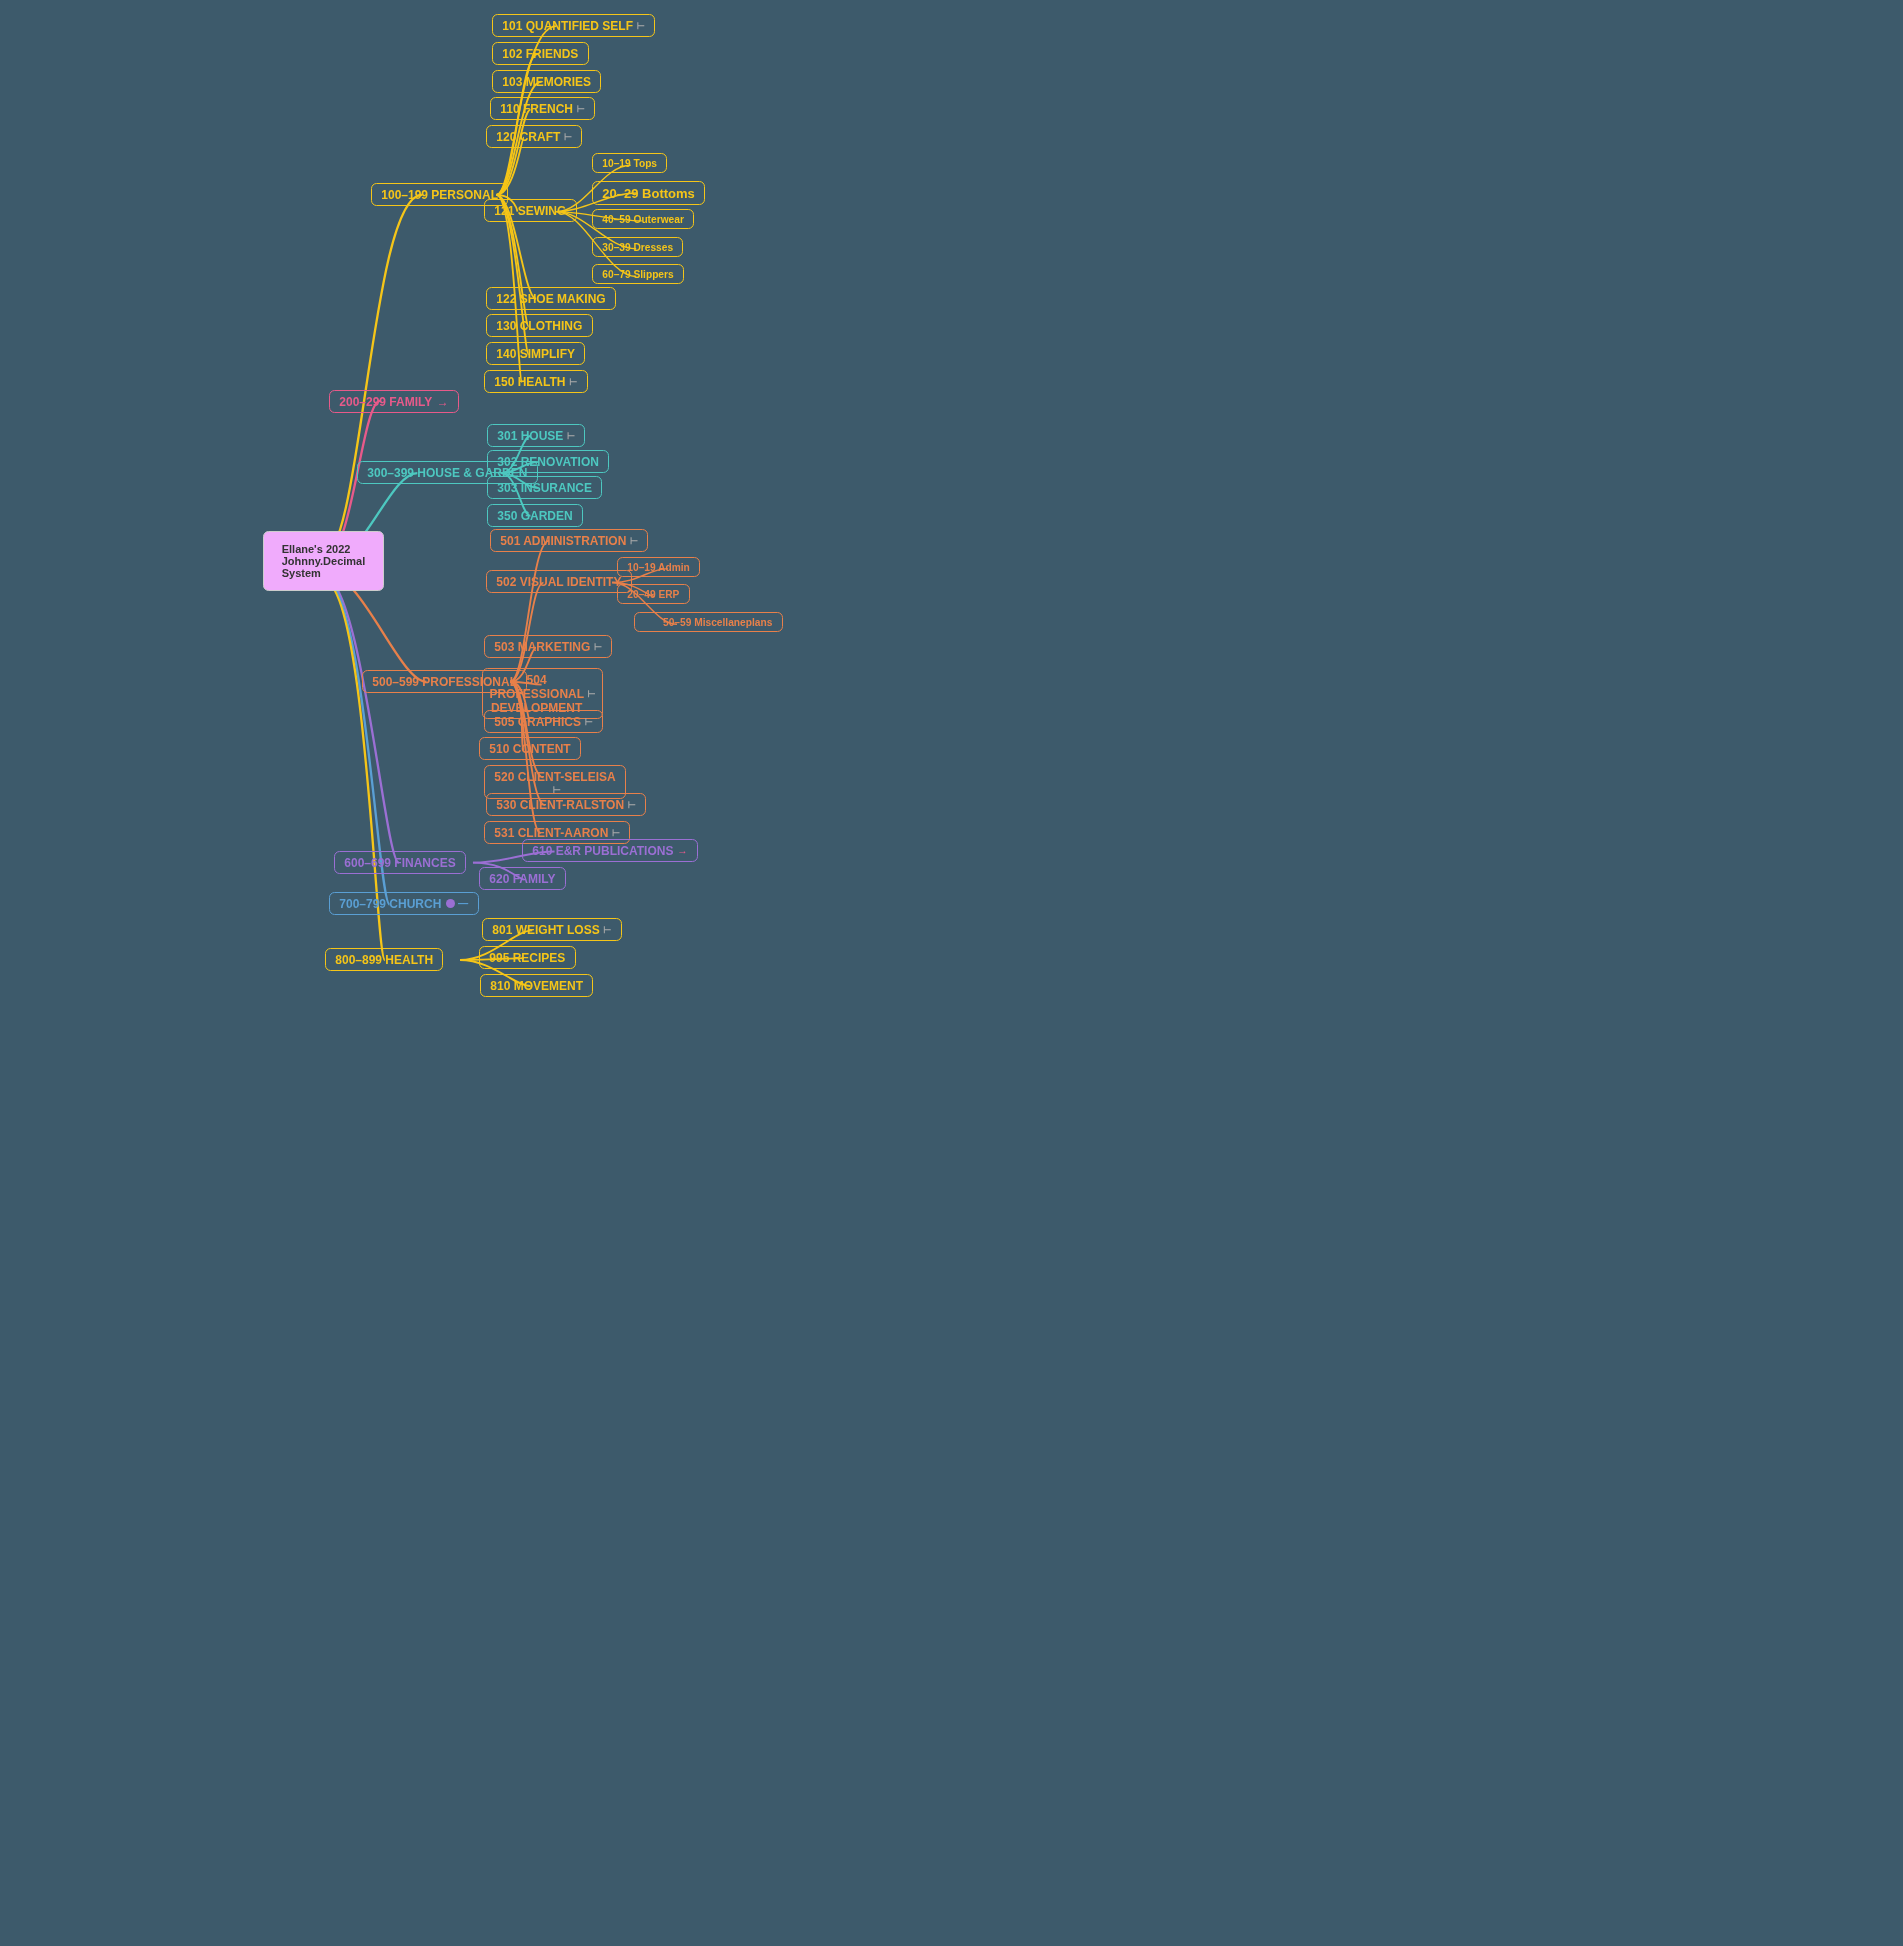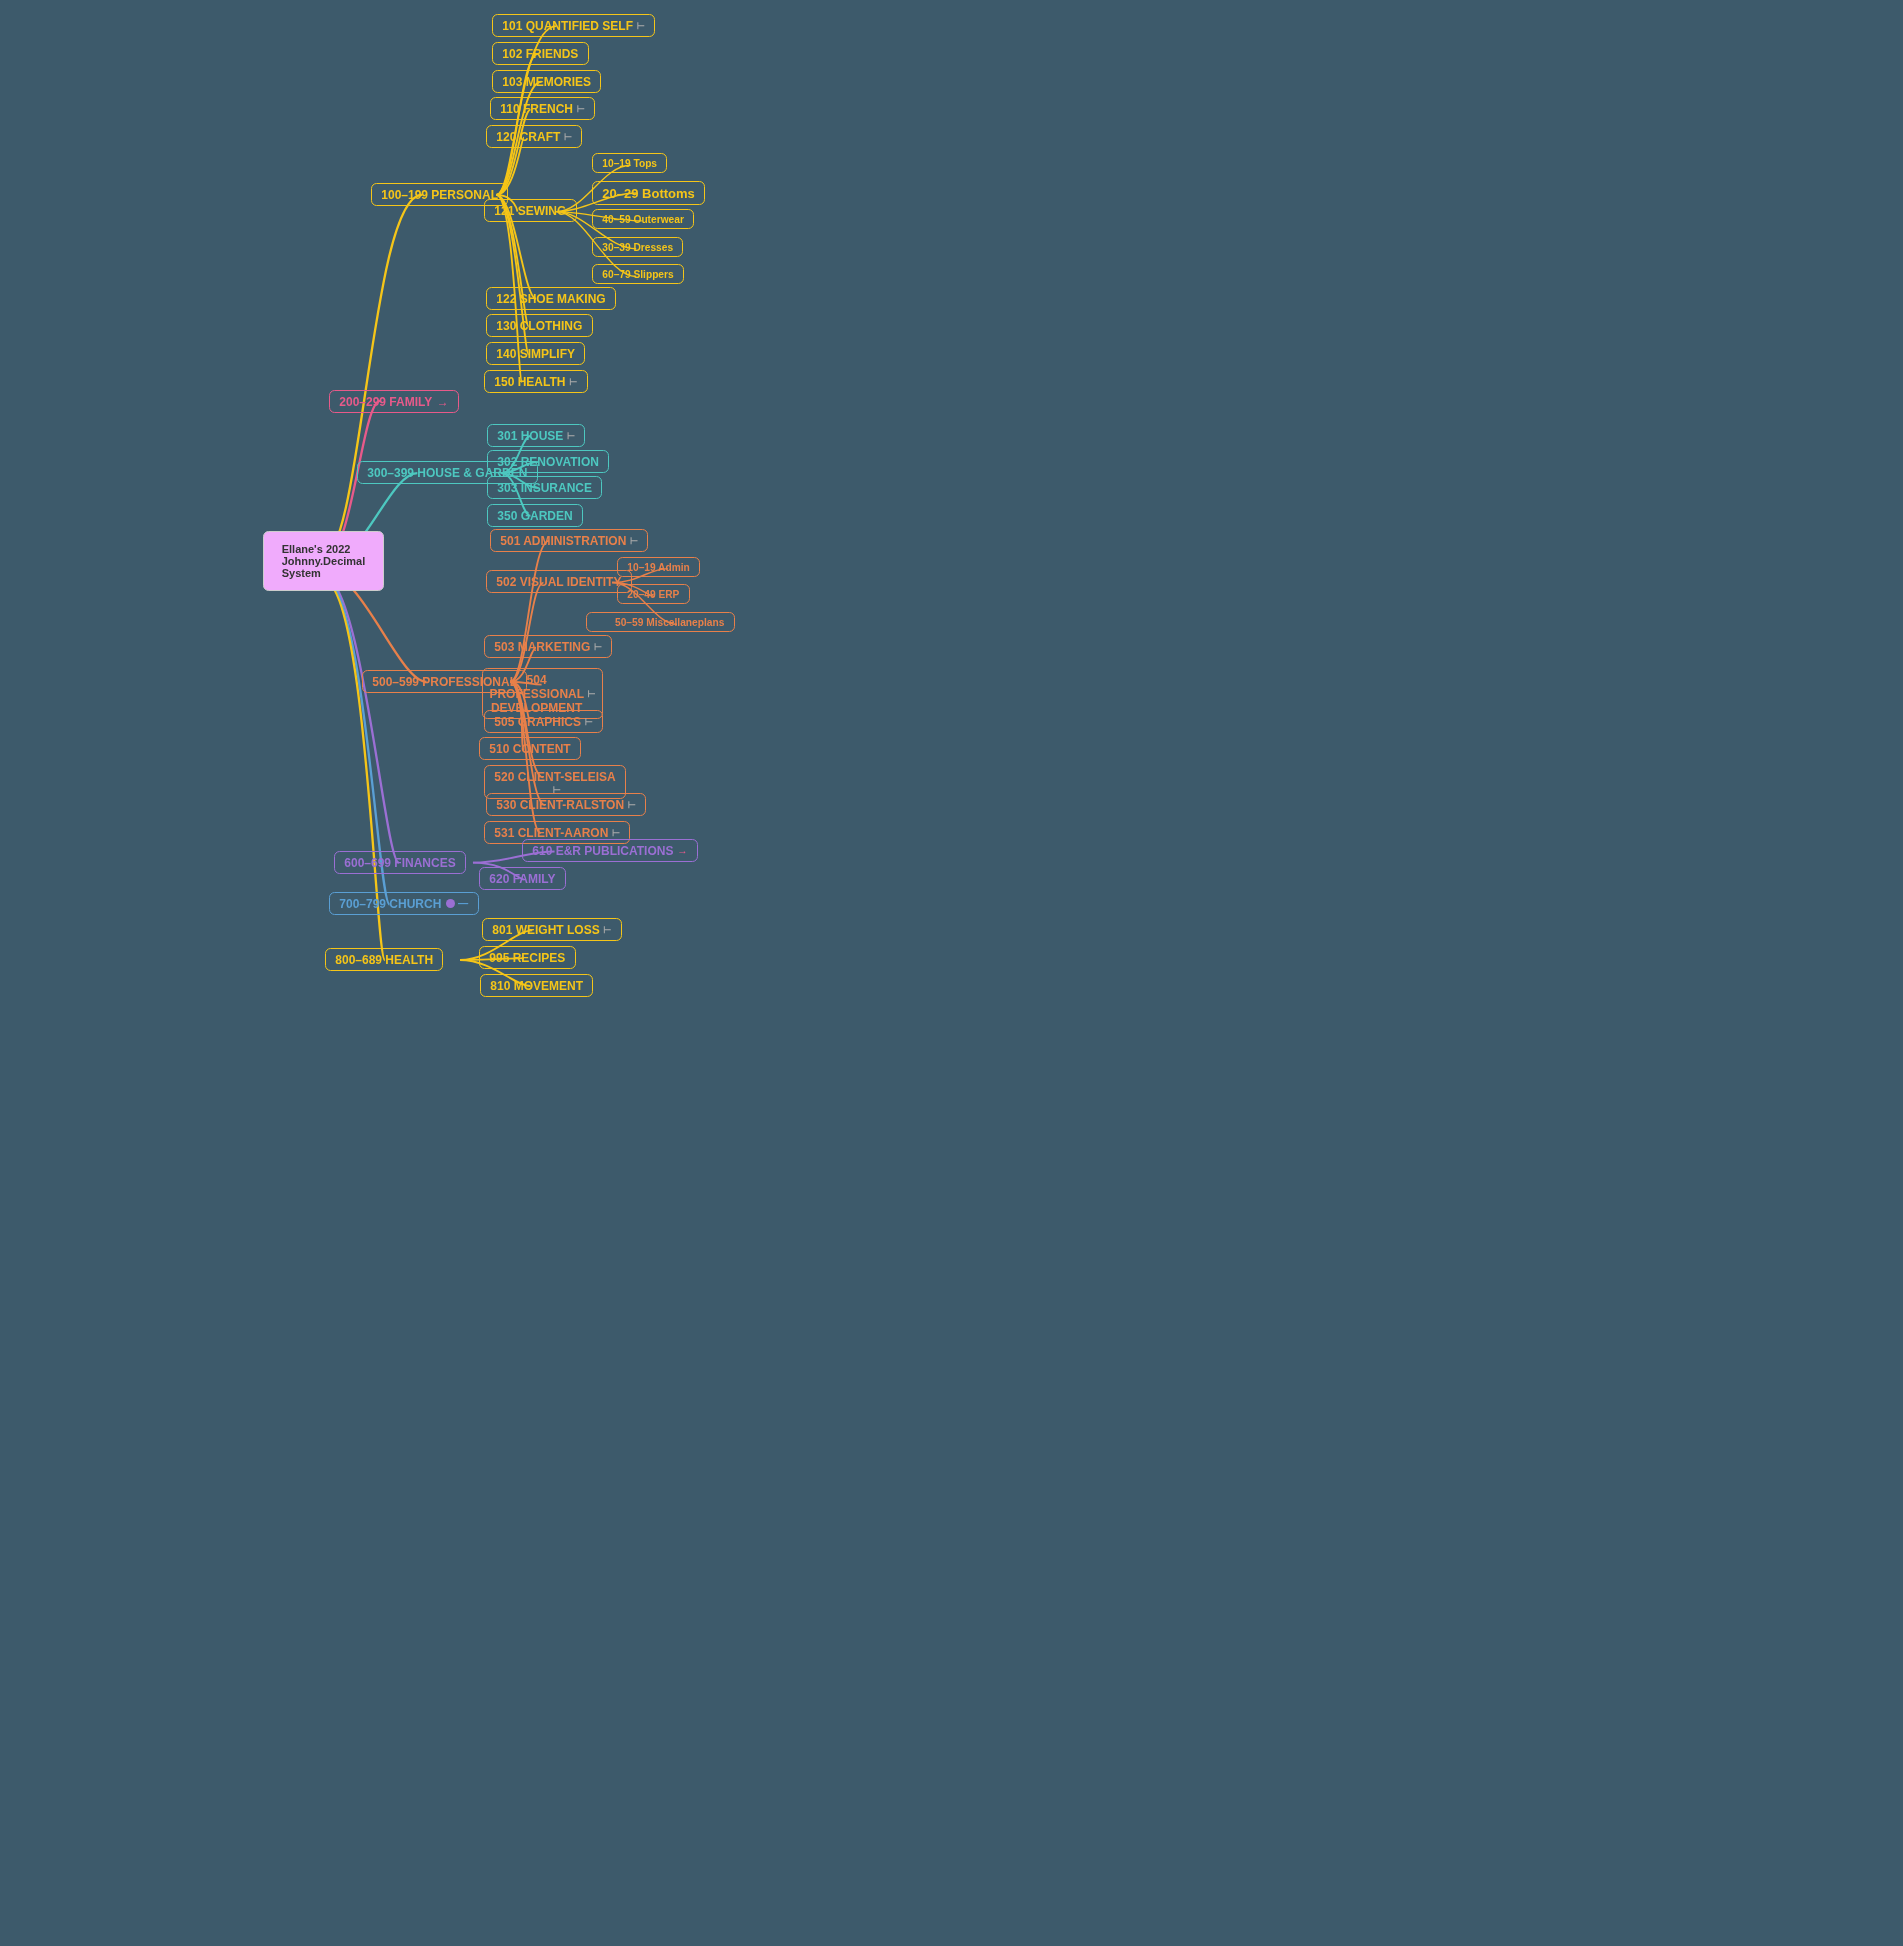--- a/index.html
+++ b/index.html
@@ -168,21 +168,21 @@
   <span>600–699 FINANCES</span>
 </div>
 
 <div class="node node-blue" style="left: 329px; top: 892px;">
   <span>700–799 CHURCH</span>
   <span class="dot-icon" style="background:#9b6fd4;"></span>
   <span style="color:#5a9fd4; margin-left:2.8px; font-size:10.2px;">—</span>
 </div>
 
 <div class="node node-yellow" style="left: 325px; top: 948px;">
-  <span>800–689 HEALTH</span>
+  <span>800–899 HEALTH</span>
 </div>
 
 <div class="node node-yellow" style="left: 492px; top: 14px;">
   <span>101 QUANTIFIED SELF</span>
   <span style="color:#aaa; margin-left:3.7px; font-size:9.3px;">⊢</span>
 </div>
 
 <div class="node node-yellow" style="left: 492px; top: 42px;">
   <span>102 FRIENDS</span>
 </div>
@@ -269,21 +269,21 @@
 </div>
 
 <div class="node node-orange" style="left: 617px; top: 557px; font-size:10.2px;">
   <span>10–19 Admin</span>
 </div>
 
 <div class="node node-orange" style="left: 617px; top: 584px; font-size:10.2px;">
   <span>20–49 ERP</span>
 </div>
 
-<div class="node node-orange" style="left: 586px; top: 612px; font-size:10.2px;padding-left:28px;">
+<div class="node node-orange" style="left: 634px; top: 612px; font-size:10.2px;padding-left:28px;">
   <span>50–59 Miscellaneplans</span>
 </div>
 
 <div class="node node-orange" style="left: 484px; top: 635px;">
   <span>503 MARKETING</span>
   <span style="color:#aaa; margin-left:3.7px; font-size:9.3px;">⊢</span>
 </div>
 
 <div class="node node-orange" style="left: 482px; top: 668px; white-space:normal; width:121px; text-align:center;">
   <span style="white-space:normal;">504 PROFESSIONAL

